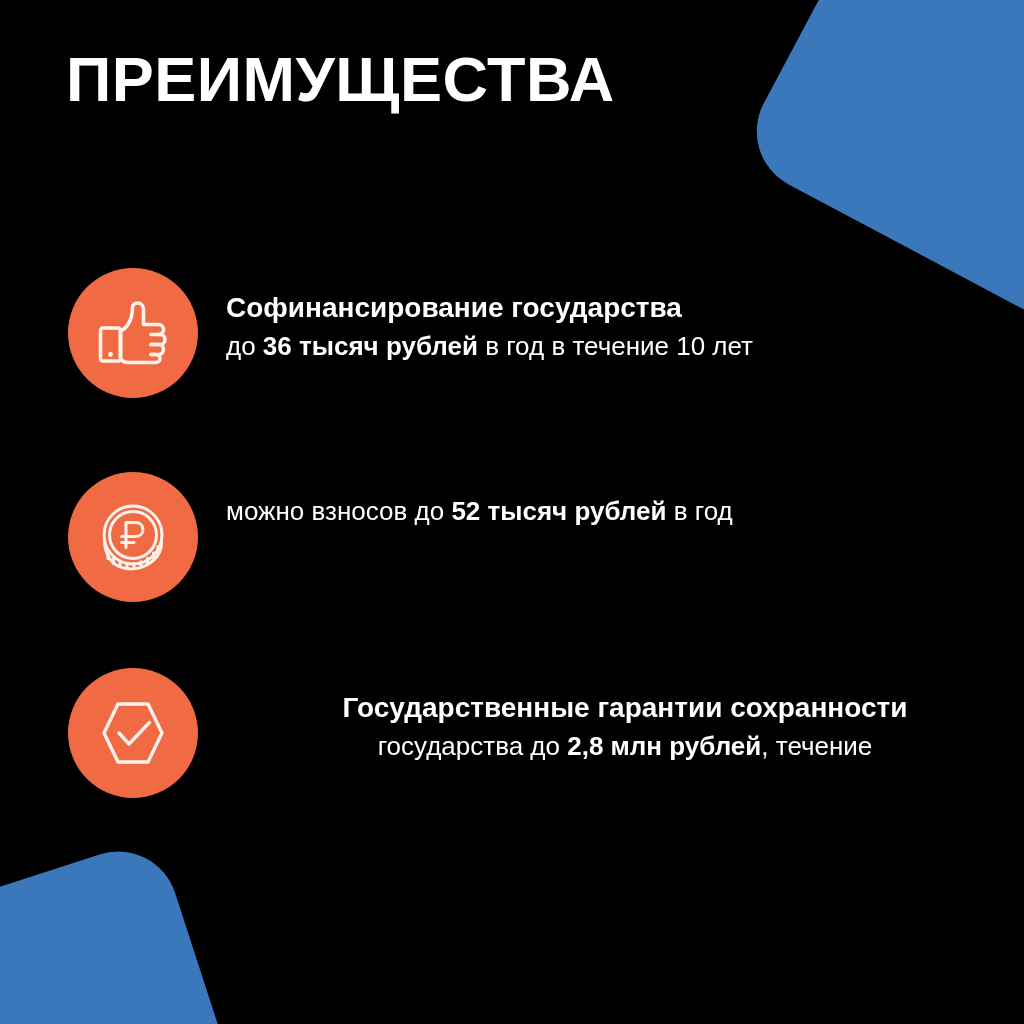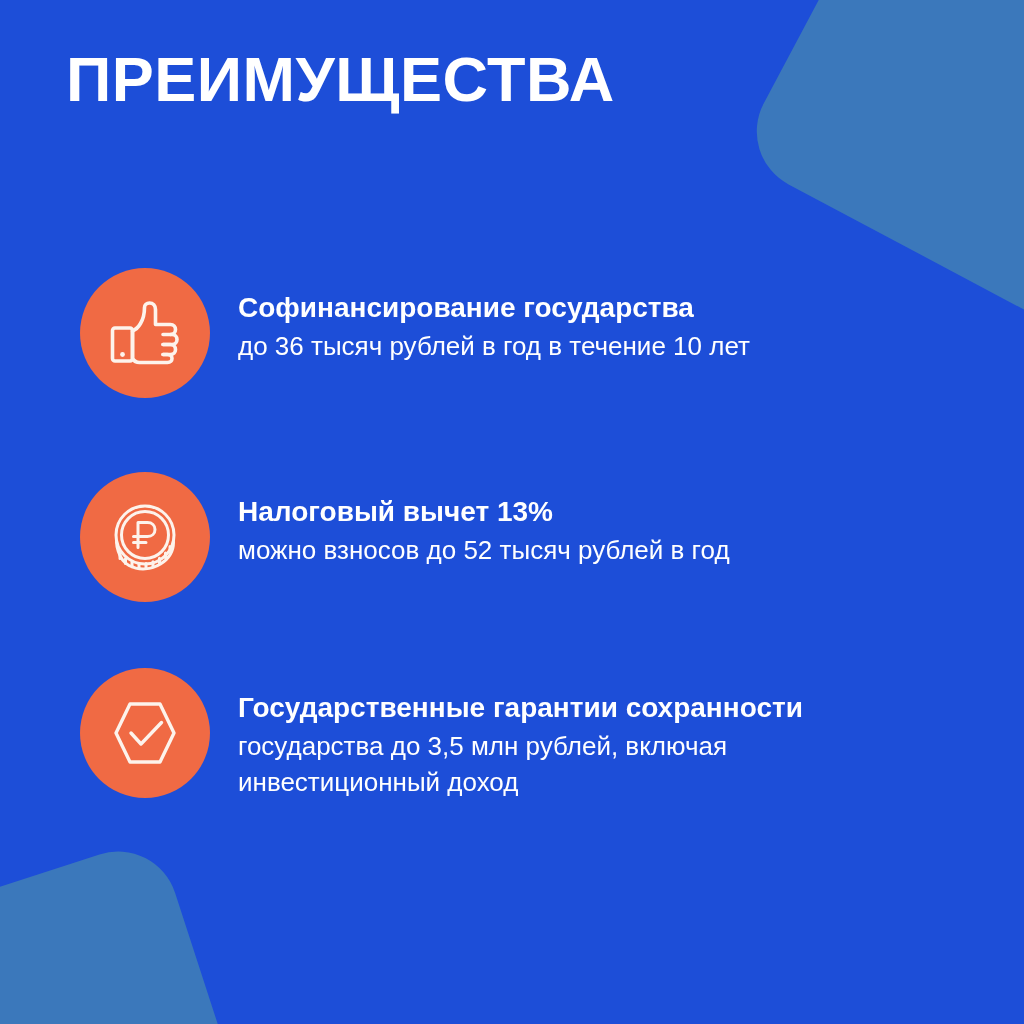--- a/index.html
+++ b/index.html
@@ -69,21 +69,20 @@
     left: 0;
     top: 268px;
     width: 1024px;
   }
   .benefit-row {
     position: relative;
     display: flex;
     align-items: flex-start;
     min-height: 152px;
     margin-bottom: 40px;
-    padding-left: 12px;
   }
   .benefit-icon-wrap {
     flex: 0 0 auto;
     width: 130px;
     height: 130px;
     margin-left: 68px;
     border-radius: 50%;
     background: #f06a44;
     display: flex;
     align-items: center;
@@ -107,36 +106,36 @@
     white-space: nowrap;
   }
   .benefit-desc {
     font-size: 26px;
     font-weight: 400;
     line-height: 1.38;
     margin: 0;
     color: #ffffff;
   }
   .benefit-desc b {
-    font-weight: 400;
+    font-weight: 700;
   }
   .desc-line {
     display: block;
     white-space: nowrap;
   }
 
   
   #benefit-row-1 { margin-bottom: 52px; }
   #benefit-row-2 { margin-bottom: 44px; }
-  #benefit-row-3 { margin-bottom: 0; }
+  #benefit-row-3 { margin-bottom: 0; text-align: center; }
 </style>
 </head>
 <body style="background: rgb(11, 156, 124);">
 
-<div id="slide" style="background: #1d4ed8;">
+<div id="slide" style="background: #000000;">
 
   <div class="deco" id="deco-top-right" style="background: rgb(59, 120, 187);"></div>
   <div class="deco" id="deco-bottom-left" style="background: rgb(59, 120, 187);"></div>
 
   <h1 id="page-title">ПРЕИМУЩЕСТВА</h1>
 
   <div id="benefits">
 
     <div class="benefit-row" id="benefit-row-1">
       <div class="benefit-icon-wrap" style="background: rgb(240, 106, 68);">
@@ -180,41 +179,39 @@
             <circle cx="39" cy="37" r="29"></circle>
 
             <circle cx="39" cy="37" r="23.5"></circle>
 
             <path d="M32 49.5 L32 24.5 L41.5 24.5 C46 24.5 49 27.5 49 31.5
                      C49 35.5 46 38.5 41.5 38.5 L27.5 38.5 M27.5 44.5 L40 44.5"></path>
           </svg>
         </span>
       </div>
       <div class="benefit-text">
-        <p class="benefit-heading">Налоговый вычет 13%</p>
         <p class="benefit-desc">
           <span class="desc-line"><span>можно взносов до </span><b>52 тысяч рублей</b><span> в год</span></span>
         </p>
       </div>
     </div>
 
     <div class="benefit-row" id="benefit-row-3">
       <div class="benefit-icon-wrap" style="background: rgb(240, 106, 68);">
         <span>
           <svg width="78" height="78" viewBox="0 0 78 78" fill="none" stroke="#fdf3ec" stroke-width="3.4" stroke-linecap="round" stroke-linejoin="round">
 
             <path d="M24 10 L54 10 L68 39 L54 68 L24 68 L10 39 Z"></path>
 
             <path d="M25 39 L35 50 L55.5 28.5"></path>
           </svg>
         </span>
       </div>
       <div class="benefit-text">
         <p class="benefit-heading">Государственные гарантии сохранности</p>
         <p class="benefit-desc">
-          <span class="desc-line"><span>государства до </span><b>3,5 млн рублей</b><span>, включая</span></span>
-          <span class="desc-line">инвестиционный доход</span>
+          <span class="desc-line"><span>государства до </span><b>2,8 млн рублей</b><span>, течение</span></span>
         </p>
       </div>
     </div>
 
   </div>
 </div>
 
 </body></html>

